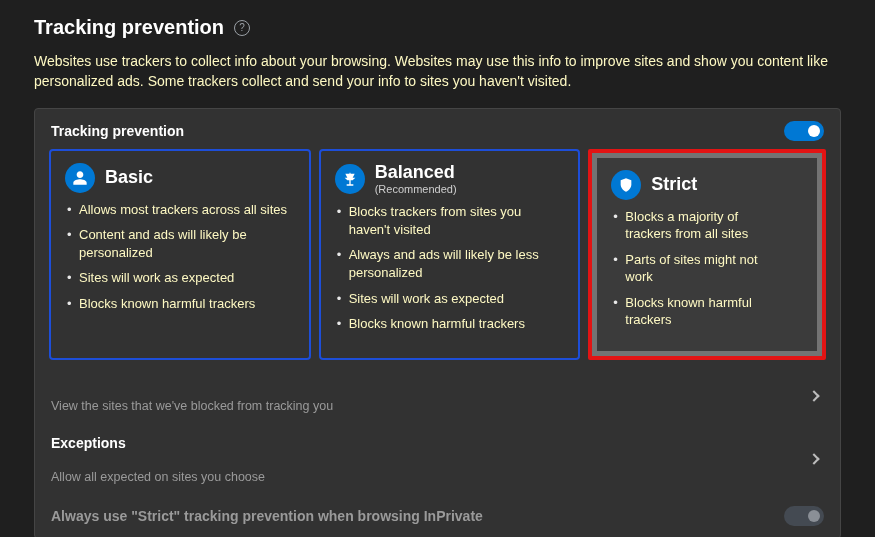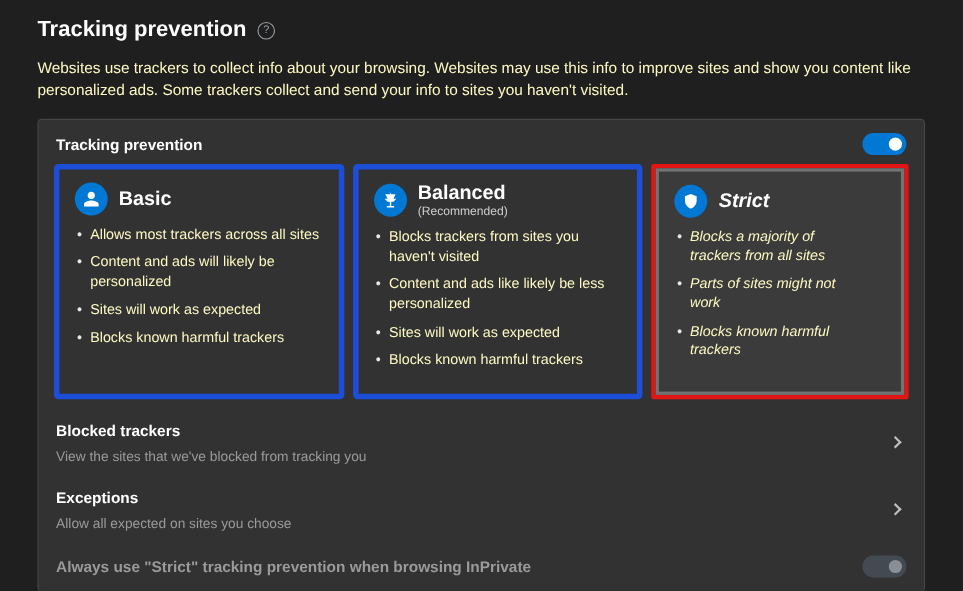--- a/index.html
+++ b/index.html
@@ -57,39 +57,38 @@
     background: #fff; top: 4px; right: 4px;
   }
   .toggle.disabled .knob {
     background: #8a8f96;
   }
   .tiles {
     display: flex; gap: 8px; margin-bottom: 10px;
   }
   .tile {
     flex: 1;
-    border: 5px solid #1d4ed8;
+    border: 2px solid #1d4ed8;
     border-radius: 4px;
     padding: 12px 14px 14px 14px;
     background: #323232;
     min-height: 198px;
   }
   .tile.selected-wrap {
     border: 4px solid #e21414;
     border-radius: 2px;
     padding: 0;
     background: transparent;
   }
   .tile.selected-inner {
-    border: 3px solid #737373;
+    border: 5px solid #737373;
     background: #3b3b3b;
     border-radius: 0;
     height: 100%;
     padding: 12px 30px 14px 14px;
-    font-style: italic;
   }
   .tile-head {
     display: flex; align-items: center; gap: 10px; margin-bottom: 8px;
   }
   .tile-icon {
     width: 30px; height: 30px; border-radius: 50%;
     background: #0078d4;
     display: flex; align-items: center; justify-content: center;
     flex-shrink: 0;
   }
@@ -110,21 +109,21 @@
   }
   .tile ul li::before {
     content: "•"; position: absolute; left: 2px; top: 0;
     color: #e8e8e8;
   }
   .row-item {
     padding: 10px 2px 12px 2px;
     display: flex; align-items: center; justify-content: space-between;
   }
   .row-item .title { font-weight: 600; font-size: 14px; }
-  .row-item .subtitle { font-size: 12.5px; color: #9a9a9a; margin-top: 9px; }
+  .row-item .subtitle { font-size: 12.5px; color: #9a9a9a; margin-top: 19px; }
   .chev {
     width: 18px; height: 18px; display: inline-block;
     transform: rotate(45deg);
     border-top: 2px solid #bdbdbd; border-right: 2px solid #bdbdbd;
     margin-right: 6px;
   }
   .row-simple {
     display: flex; align-items: center; justify-content: space-between;
     padding: 10px 2px 8px 2px;
   }
@@ -178,21 +177,21 @@
                 <path d="M12 2l-1 2H5l3 6H4l4 4h3v6H7v2h10v-2h-4v-6h3l4-4h-4l3-6h-6l-1-2z"></path>
               </svg>
           </div>
           <div>
             <div class="tile-title">Balanced</div>
             <div class="tile-subtitle">(Recommended)</div>
           </div>
         </div>
         <ul>
           <li>Blocks trackers from sites you haven't visited</li>
-          <li>Content and ads like likely be less personalized</li>
+          <li>Always and ads will likely be less personalized</li>
           <li>Sites will work as expected</li>
           <li>Blocks known harmful trackers</li>
         </ul>
       </div>
 
       <div class="tile selected-wrap">
         <div class="tile selected-inner">
           <div class="tile-head">
             <div class="tile-icon">
               <svg viewBox="0 0 24 24">
@@ -208,21 +207,20 @@
             <li>Parts of sites might not work</li>
             <li>Blocks known harmful trackers</li>
           </ul>
         </div>
       </div>
 
     </div>
 
     <div class="row-item">
       <div>
-        <div class="title">Blocked trackers</div>
         <div class="subtitle">View the sites that we've blocked from tracking you</div>
       </div>
       <span class="chev" style="width:8px;height:8px;"></span>
     </div>
 
     <div class="row-item">
       <div>
         <div class="title">Exceptions</div>
         <div class="subtitle">Allow all expected on sites you choose</div>
       </div>

